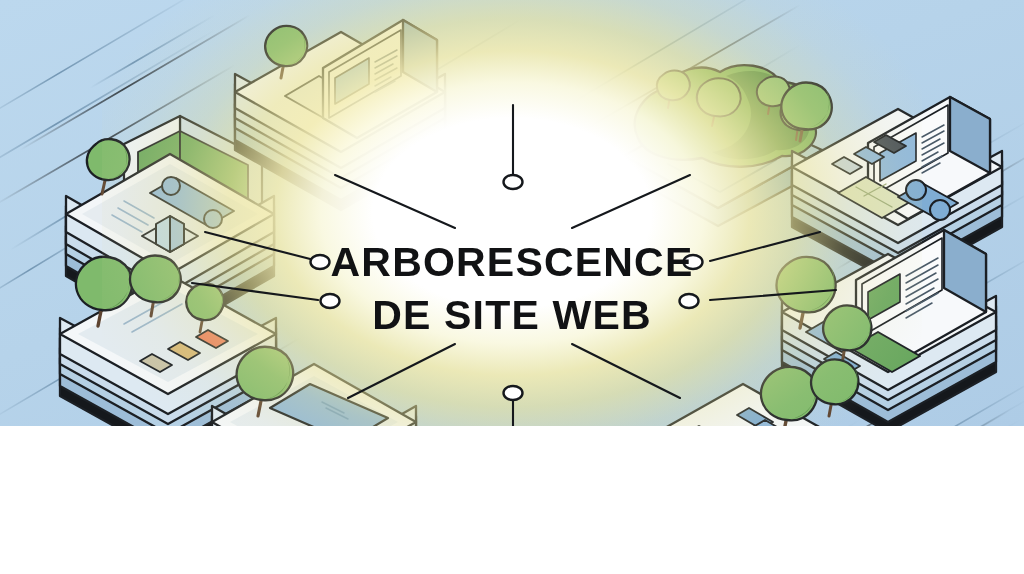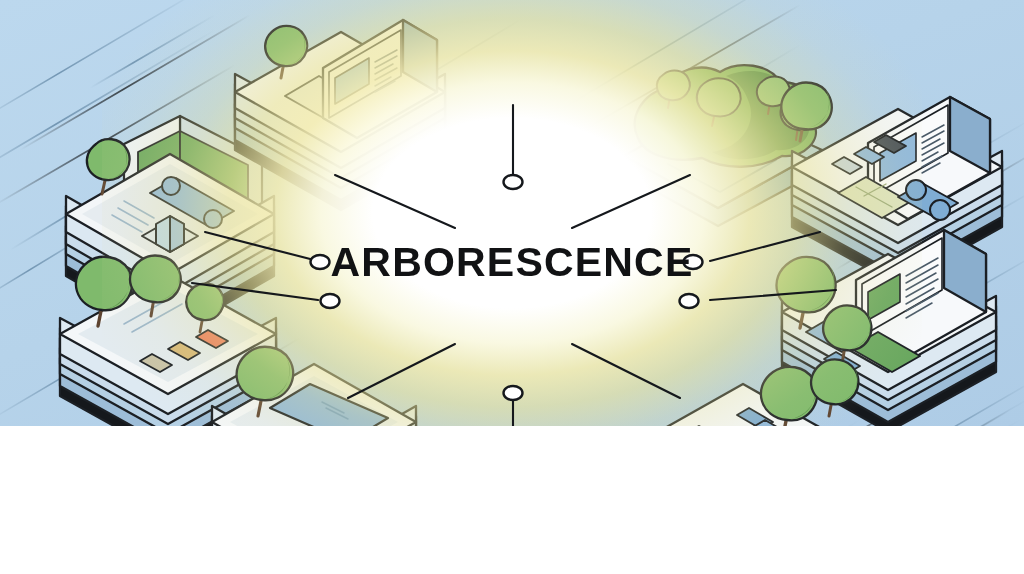--- a/index.html
+++ b/index.html
@@ -440,15 +440,16 @@
       <ellipse cx="513" cy="393" rx="9.5" ry="7"></ellipse>
       <ellipse cx="320" cy="262" rx="9.5" ry="7"></ellipse>
       <ellipse cx="330" cy="301" rx="9.5" ry="7"></ellipse>
       <ellipse cx="693" cy="262" rx="9.5" ry="7"></ellipse>
       <ellipse cx="689" cy="301" rx="9.5" ry="7"></ellipse>
     </g>
   </svg>
 
   <div class="title-wrap">
     <span class="title-line">ARBORESCENCE</span>
+    <span class="title-line">DE SITE WEB</span>
   </div>
 
 </div>
 
 </body></html>

